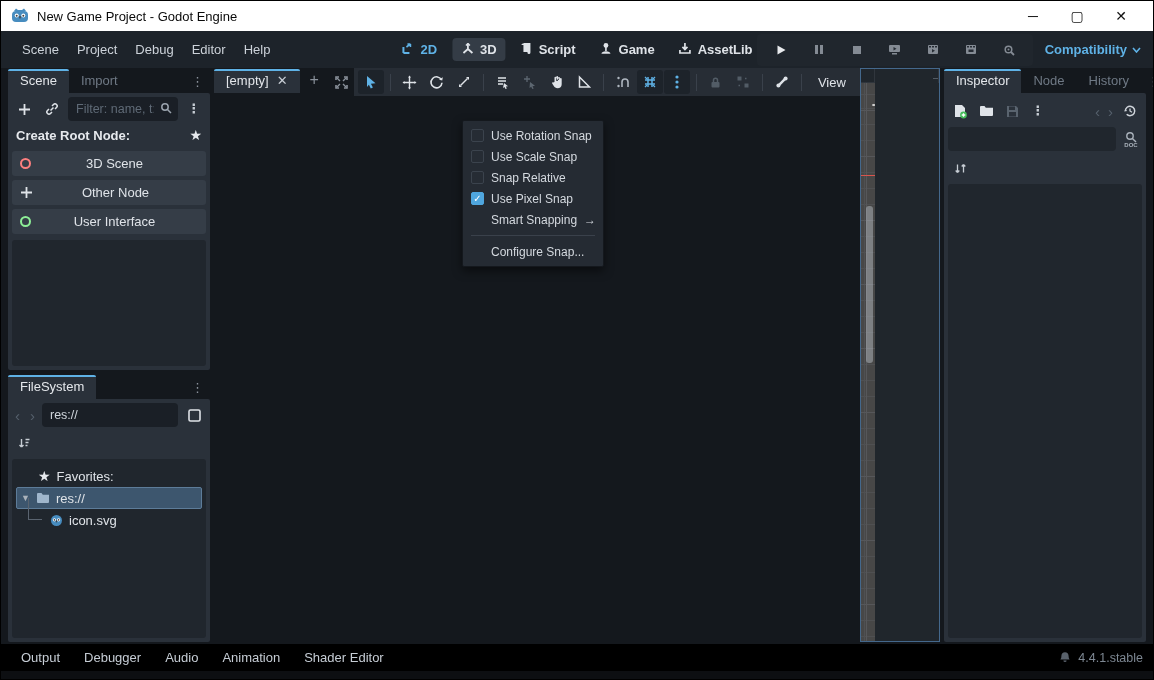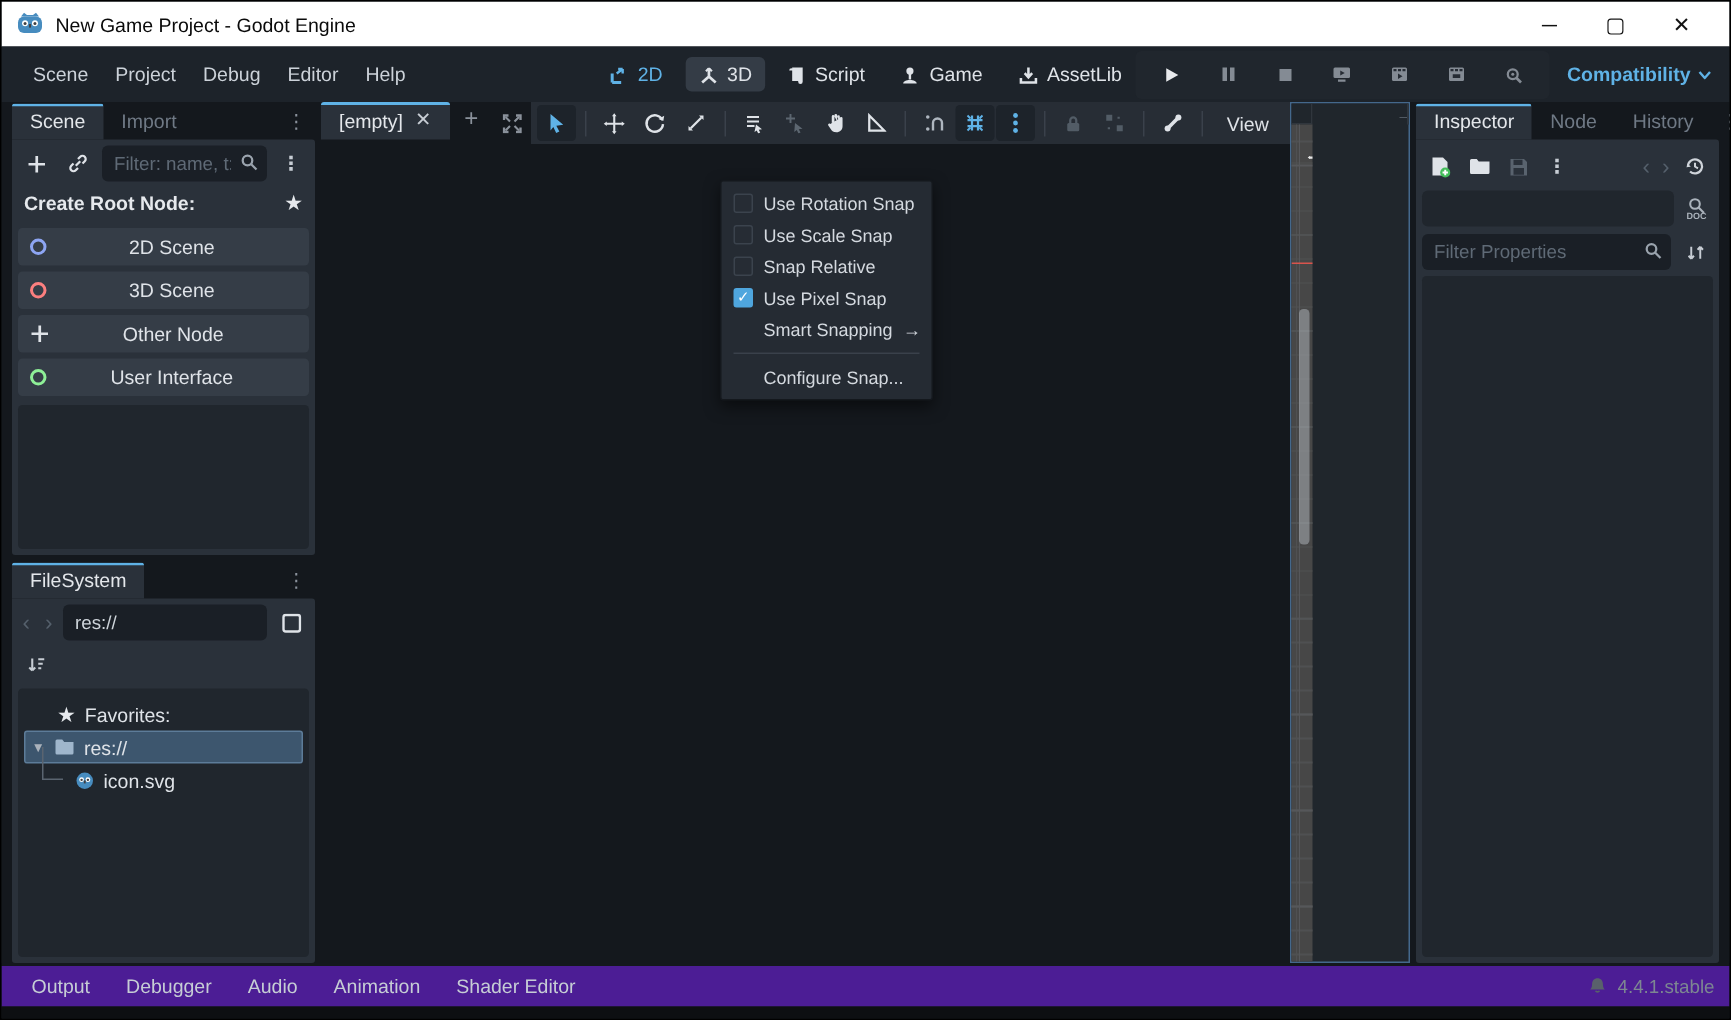--- a/index.html
+++ b/index.html
@@ -14,21 +14,21 @@
   
   .titlebar { height:30px; background:#ffffff; color:#0a0a0a; display:flex; align-items:center; padding:0 10px; flex:0 0 auto; }
   .titlebar .title { margin-left:8px; font-size:13px; }
   .win-controls { margin-left:auto; display:flex; }
   .win-btn { width:44px; height:30px; display:flex; align-items:center; justify-content:center; font-size:14px; color:#111; }
 
   
   .menubar { height:37px; background:#1d232a; display:flex; align-items:center; padding:0 12px; position:relative; flex:0 0 auto; }
   .menu-item { padding:4px 9px; color:#ccd2d9; font-size:13px; }
   .editor-switch { position:absolute; left:50%; top:0; height:100%; transform:translateX(-50%); display:flex; align-items:center; gap:6px; }
-  .ed-btn { display:flex; align-items:flex-end; gap:6px; padding:4px 9px; border-radius:4px; color:#dfe3e8; font-weight:normal; font-size:13px; }
+  .ed-btn { display:flex; align-items:flex-start; gap:6px; padding:4px 9px; border-radius:4px; color:#dfe3e8; font-weight:bold; font-size:13px; }
   .ed-btn.active { color:#5fb2e6; }
   .ed-btn.hovered { background:#343c46; }
   .playbar { margin-left:auto; display:flex; align-items:center; gap:14px; background:#20262d; border-radius:4px; padding:4px 12px; margin-right:12px; }
   .renderer { display:flex; align-items:center; gap:5px; color:#5fb2e6; font-weight:bold; }
 
   
   .main { flex:1 1 auto; display:flex; gap:4px; padding:0 7px; background:#14181d; min-height:0; }
   .dock { width:202px; flex:0 0 auto; display:flex; flex-direction:column; min-height:0; }
   .center { flex:1 1 auto; display:flex; flex-direction:row; position:relative; min-width:0; }
 
@@ -95,36 +95,36 @@
   .axis-y { position:absolute; left:147px; top:0; bottom:0; width:1px; background:#96c147; }
   .axis-x-neg { position:absolute; top:92px; left:0; width:147px; height:1px; background:#d9544d; }
   .frame-top { position:absolute; top:92px; left:147px; right:0; height:1px; background:#bd6fd0; }
   .zoom-widget { position:absolute; left:10px; top:8px; display:flex; align-items:center; gap:10px; }
   .zoom-circle { width:15px; height:15px; border-radius:50%; background:#dcdcdc; color:#474747; display:flex; align-items:center; justify-content:center; font-size:13px; font-weight:bold; line-height:0; }
   .zoom-label { color:#f2f2f2; font-size:12.5px; text-shadow:0 1px 2px rgba(0,0,0,.5); }
   .hscroll { position:absolute; left:175px; bottom:3px; width:210px; height:7px; border-radius:3px; background:rgba(190,197,204,.55); }
   .vscroll { position:absolute; right:2px; top:123px; width:7px; height:157px; border-radius:3px; background:rgba(190,197,204,.45); }
 
   
-  .snap-menu { position:absolute; left:266px; top:52px; width:142px; background:#252b33; border:1px solid #14181d; box-shadow:0 4px 10px rgba(0,0,0,.5); z-index:50; padding:4px 0; border-radius:2px; }
+  .snap-menu { position:absolute; left:248px; top:52px; width:142px; background:#252b33; border:1px solid #14181d; box-shadow:0 4px 10px rgba(0,0,0,.5); z-index:50; padding:4px 0; border-radius:2px; }
   .snap-item { height:21px; display:flex; align-items:center; gap:7px; padding:0 8px; font-size:12px; color:#d4d9df; white-space:nowrap; }
   .checkbox { width:13px; height:13px; border-radius:2px; background:#262c34; border:1px solid #3b434d; flex:0 0 auto; display:flex; align-items:center; justify-content:center; }
   .checkbox.checked { background:#4fa6de; border-color:#4fa6de; color:#fff; font-size:10px; }
   .submenu-arrow { margin-left:auto; color:#d4d9df; font-size:12px; }
   .menu-sep { height:1px; background:#3a414b; margin:5px 8px; }
   .snap-footer { padding-left:28px; }
 
   
   .insp-toolbar { display:flex; align-items:center; gap:2px; padding:2px 0; }
   .name-row { display:flex; align-items:center; gap:4px; margin-top:2px; }
   .name-field { flex:1; height:24px; background:#20262d; border-radius:4px; }
   .doc-btn { width:22px; display:flex; flex-direction:column; align-items:center; color:#aab2bb; font-size:6px; font-weight:bold; line-height:5px; }
 
   
-  .bottombar { height:27px; background:#4c1d95; display:flex; align-items:center; padding:0 10px; gap:4px; flex:0 0 auto; margin-top:2px; }
+  .bottombar { height:27px; background:#000000; display:flex; align-items:center; padding:0 10px; gap:4px; flex:0 0 auto; margin-top:2px; }
   .bottom-item { padding:3px 10px; color:#c6cdd5; font-size:13px; }
   .version { margin-left:auto; color:#7d8792; font-size:12.5px; display:flex; align-items:center; gap:7px; }
   .bottom-strip { height:8px; background:#0d0f12; flex:0 0 auto; }
   .star { color:#e6e9ed; font-size:14px; }
 </style>
 </head>
 <body>
 
 <div class="titlebar">
   <span>
@@ -292,24 +292,20 @@
                   <circle cx="5" cy="5" r="3.2" stroke="#9aa3ad" stroke-width="1.5" fill="none"></circle>
                   <path d="M7.5 7.5L11 11" stroke="#9aa3ad" stroke-width="1.5"></path>
                 </svg>
               </span>
           </div>
           <span class="icon-btn vdots">⋮</span>
         </div>
         <div class="create-root">
           <span>Create Root Node:</span>
           <span class="star" style="margin-left:auto;">★</span>
-        </div>
-        <div class="root-btn">
-          <span class="node-circle" style="border-color:#8da5f3;"></span>
-          <span class="lbl">2D Scene</span>
         </div>
         <div class="root-btn">
           <span class="node-circle" style="border-color:#fc7f7f;"></span>
           <span class="lbl">3D Scene</span>
         </div>
         <div class="root-btn">
           <span>
               <svg width="13" height="13" viewBox="0 0 13 13">
                 <path d="M6.5 1v11M1 6.5h11" stroke="#dfe3e8" stroke-width="1.8"></path>
               </svg>
@@ -597,29 +593,20 @@
         <div class="name-field"></div>
         <div class="doc-btn">
           <svg width="12" height="12" viewBox="0 0 12 12">
               <circle cx="5" cy="5" r="3.2" stroke="#aab2bb" stroke-width="1.4" fill="none"></circle>
               <path d="M7.4 7.4L11 11" stroke="#aab2bb" stroke-width="1.4"></path>
             </svg>
           <span>DOC</span>
         </div>
       </div>
       <div class="row" style="margin-top:5px;">
-        <div class="input-wrap">
-          <input class="input" placeholder="Filter Properties" style="">
-          <span class="input-glass">
-              <svg width="12" height="12" viewBox="0 0 12 12">
-                <circle cx="5" cy="5" r="3.2" stroke="#9aa3ad" stroke-width="1.5" fill="none"></circle>
-                <path d="M7.5 7.5L11 11" stroke="#9aa3ad" stroke-width="1.5"></path>
-              </svg>
-            </span>
-        </div>
         <span class="icon-btn">
             <svg width="13" height="13" viewBox="0 0 13 13">
               <path d="M3.5 2.5v8m0 0l-1.8-2m1.8 2l1.8-2" stroke="#c7cdd4" stroke-width="1.3" fill="none"></path>
               <path d="M9.5 10.5v-8m0 0l-1.8 2m1.8-2l1.8 2" stroke="#c7cdd4" stroke-width="1.3" fill="none"></path>
             </svg>
           </span>
       </div>
       <div class="empty-well"></div>
     </div>
   </div>

